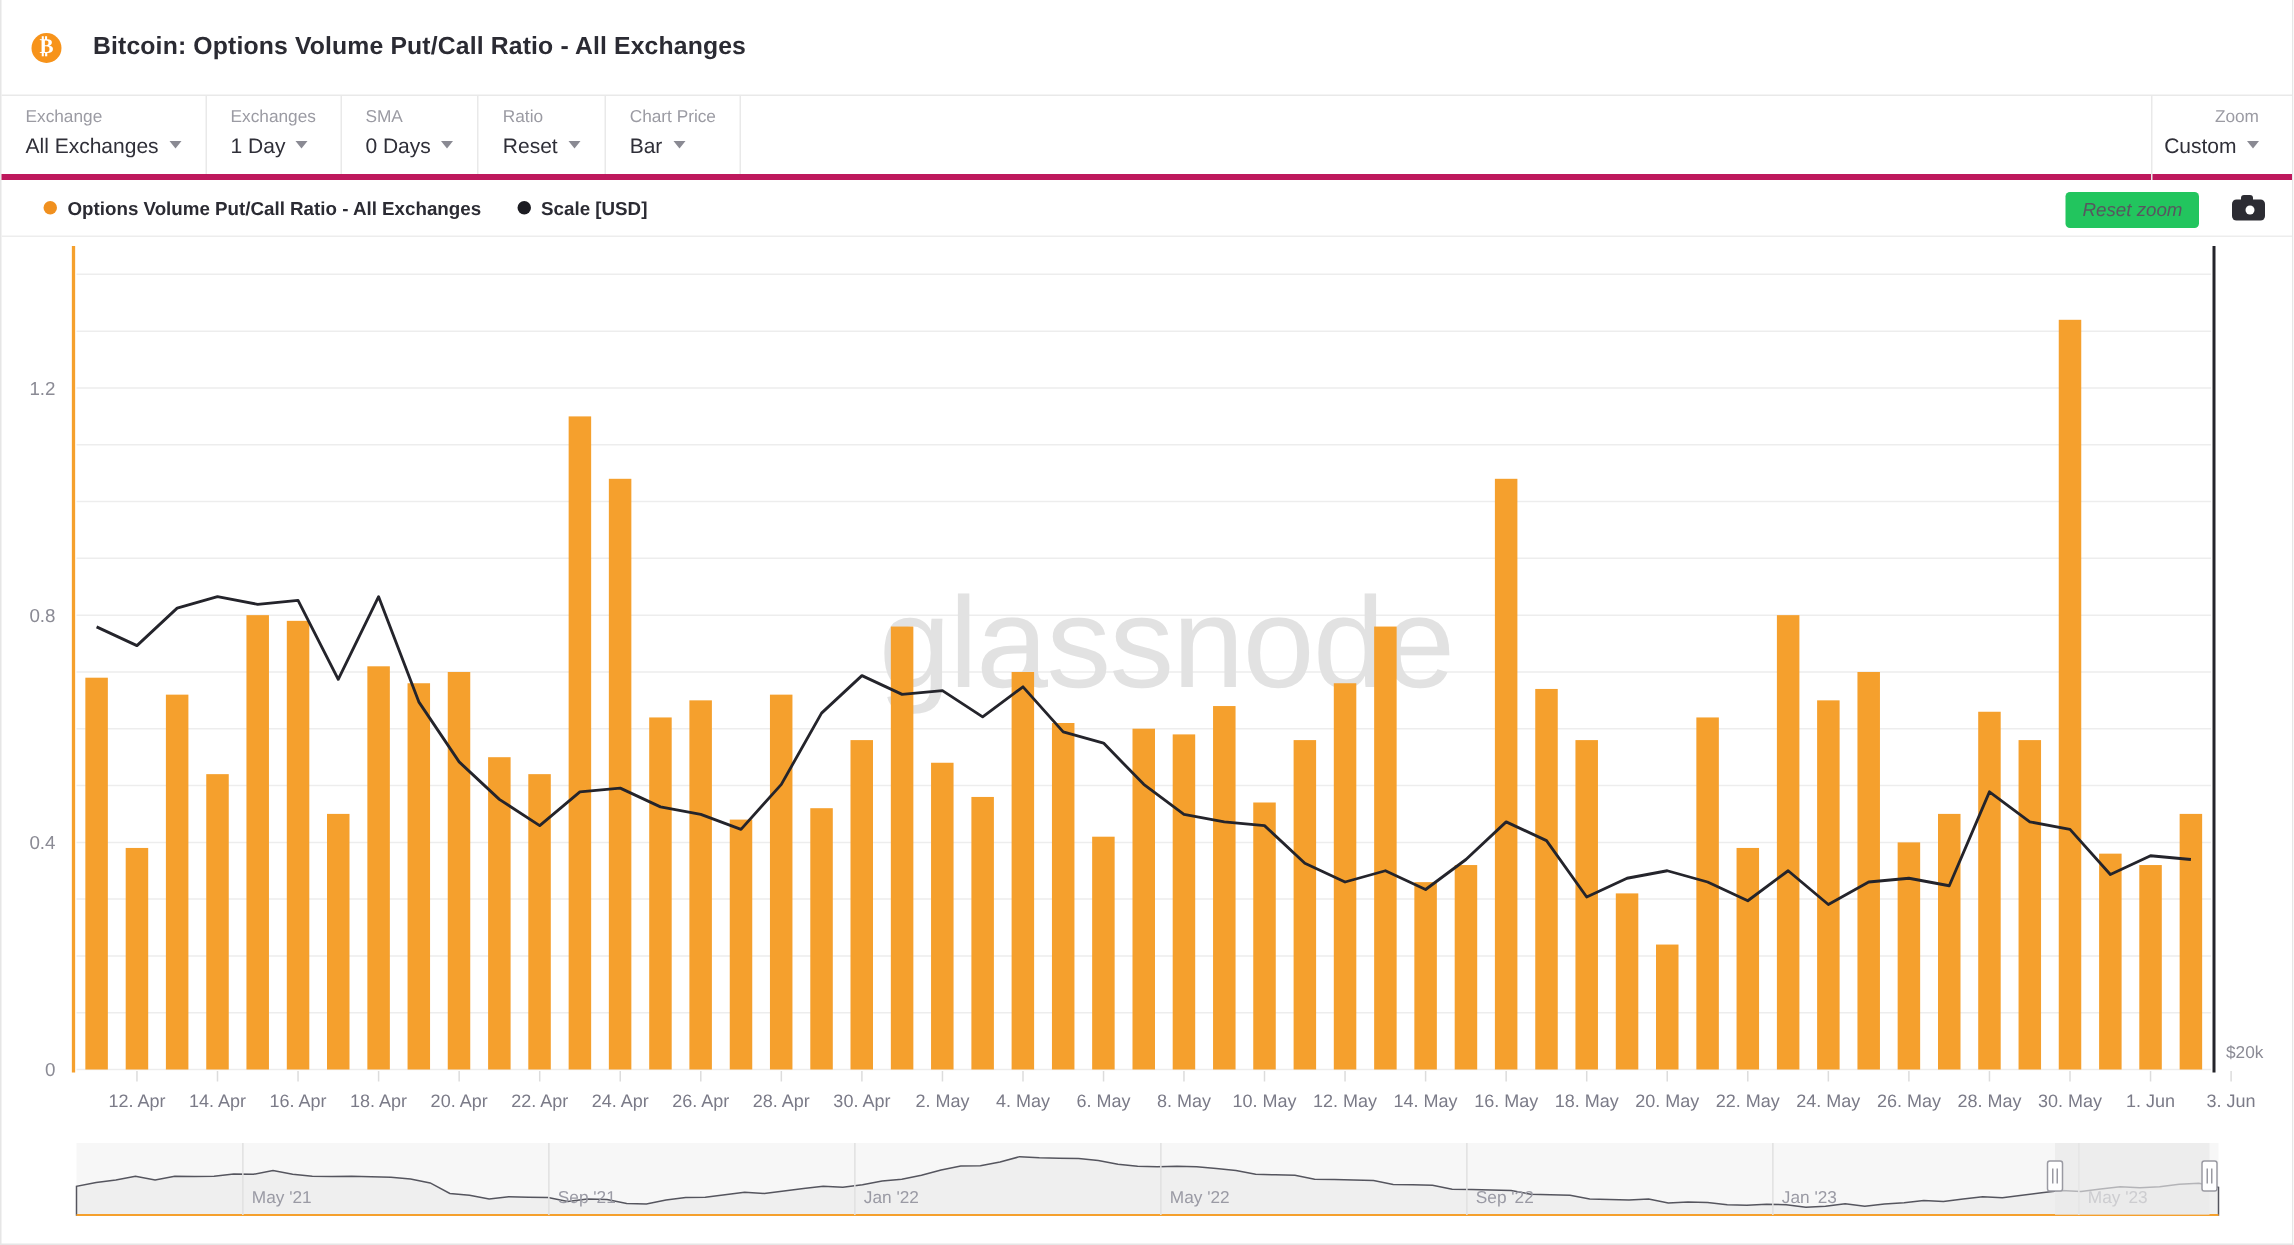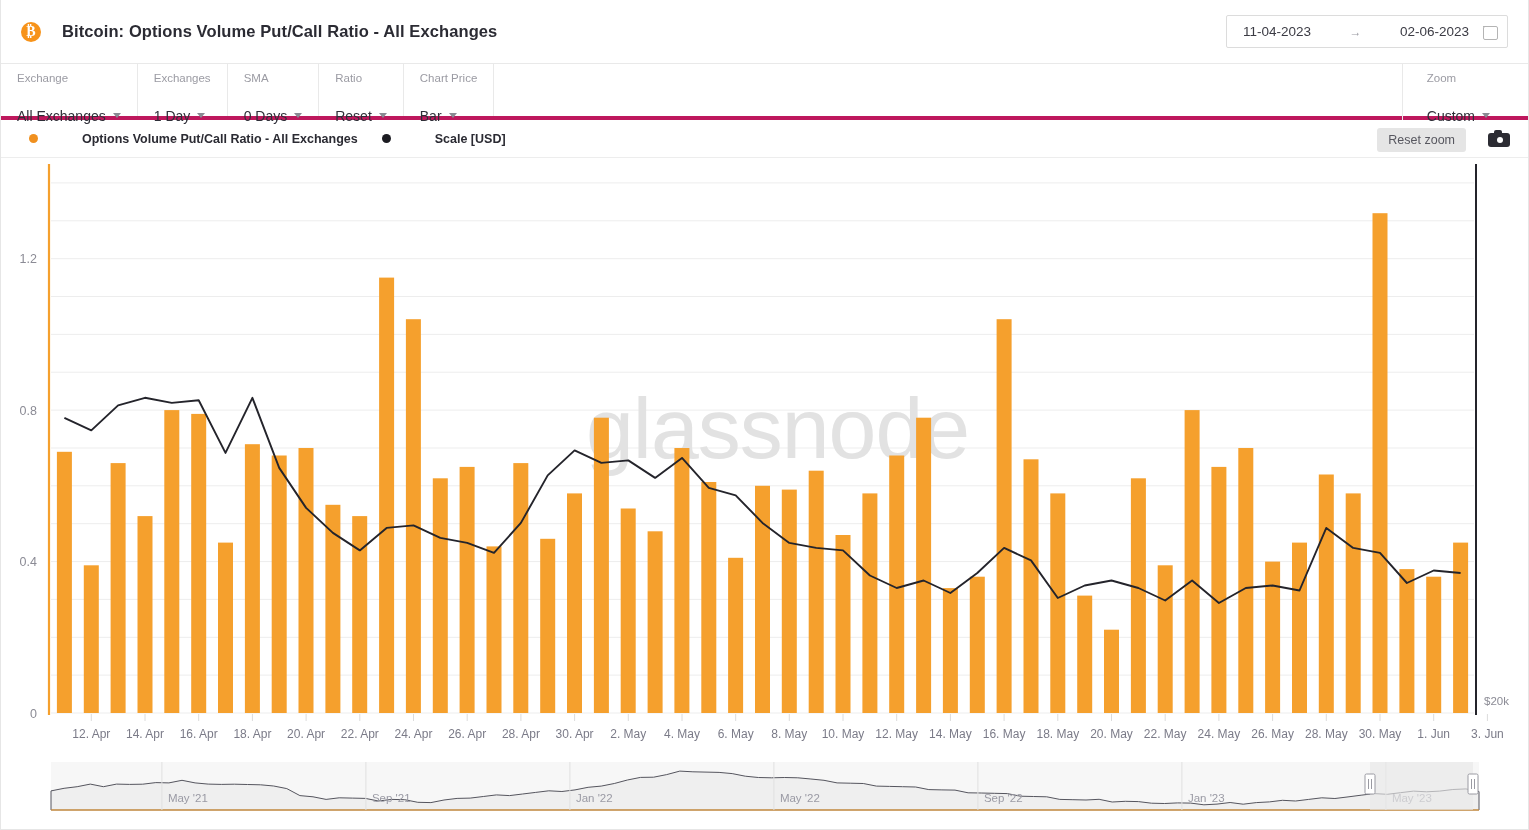--- a/index.html
+++ b/index.html
@@ -80,48 +80,48 @@
     padding: 8px 16px 0 16px;
     border-right: 1px solid #e9e9e9;
     display: flex; flex-direction: column; justify-content: flex-start;
     min-width: 0;
   }
   .ctrl-label { font-size: 11.5px; color: #9b9ba3; margin-bottom: 4px; line-height: 1.1; }
   .ctrl-value {
     font-size: 14px; color: #2f2f38;
     display: flex; align-items: center; gap: 7px;
     white-space: nowrap;
-    margin-top: 19px;
   }
   .chev {
     width: 0; height: 0; border-left: 4.5px solid transparent;
     border-right: 4.5px solid transparent; border-top: 5px solid #8a8a93;
     display: inline-block;
   }
   .ctrl.zoom {
     border-right: none; border-left: 1px solid #e9e9e9;
-    position: absolute; right: 16px; top: 0; height: 56px;
-    padding-right: 22px; padding-left: 24px;
+    position: absolute; right: 0; top: 0; height: 56px;
+    padding-right: 22px; padding-left: 8px; align-items: flex-end;
   }
 
   
   .legendrow {
     height: 38px;
     display: flex; align-items: center;
     padding-left: 28px;
     position: relative;
     border-bottom: 1px solid #ededed;
   }
-  .legend-item { display: flex; align-items: center; font-size: 12.5px; color: #2b2b33; margin-right: 24px; font-weight: 600; gap: 37px; }
+  .legend-item { display: flex; align-items: center; font-size: 12.5px; color: #2b2b33; margin-right: 24px; font-weight: 600; }
   .legend-dot { width: 9px; height: 9px; border-radius: 50%; margin-right: 7px; }
   .reset-zoom {
     position: absolute; right: 62px; top: 8px;
-    background: #e5e5e5; color: #57575f;
+    background: #22c55e; color: #57575f;
     font-size: 12.5px; padding: 5px 11px; border-radius: 3px;
     border: none;
+    font-style: italic;
   }
   .cam-btn { position: absolute; right: 18px; top: 10px; width: 22px; height: 17px; }
   .cam-body { position:absolute; left:0; top:3px; width:22px; height:14px; background:#2c2c33; border-radius:3px; }
   .cam-bump { position:absolute; left:6px; top:0px; width:8px; height:4px; background:#2c2c33; border-radius:2px 2px 0 0; }
   .cam-lens { position:absolute; left:8.5px; top:7px; width:6px; height:6px; border-radius:50%; background:#fff; }
 
   
   .plotwrap { position: relative; width: 1529px; height: 600px; }
   svg.chart { display: block; }
   .gridline { stroke: #ededed; stroke-width: 1; }
@@ -139,26 +139,20 @@
 </style>
 </head>
 <body>
 
 <div id="app">
 
   <div class="titlebar">
     <div class="btc-icon">₿</div>
     <div class="title-text">Bitcoin: Options Volume Put/Call Ratio - All Exchanges</div>
 
-    <div class="daterange">
-      <span class="d1">11-04-2023</span>
-      <span class="arrow">→</span>
-      <span class="d2">02-06-2023</span>
-      <span class="cal-icon"></span>
-    </div>
   </div>
 
   <div class="controls">
     <div class="ctrl">
       <div class="ctrl-label">Exchange</div>
       <div class="ctrl-value">
         <span>All Exchanges</span>
         <span class="chev"></span>
       </div>
     </div>

